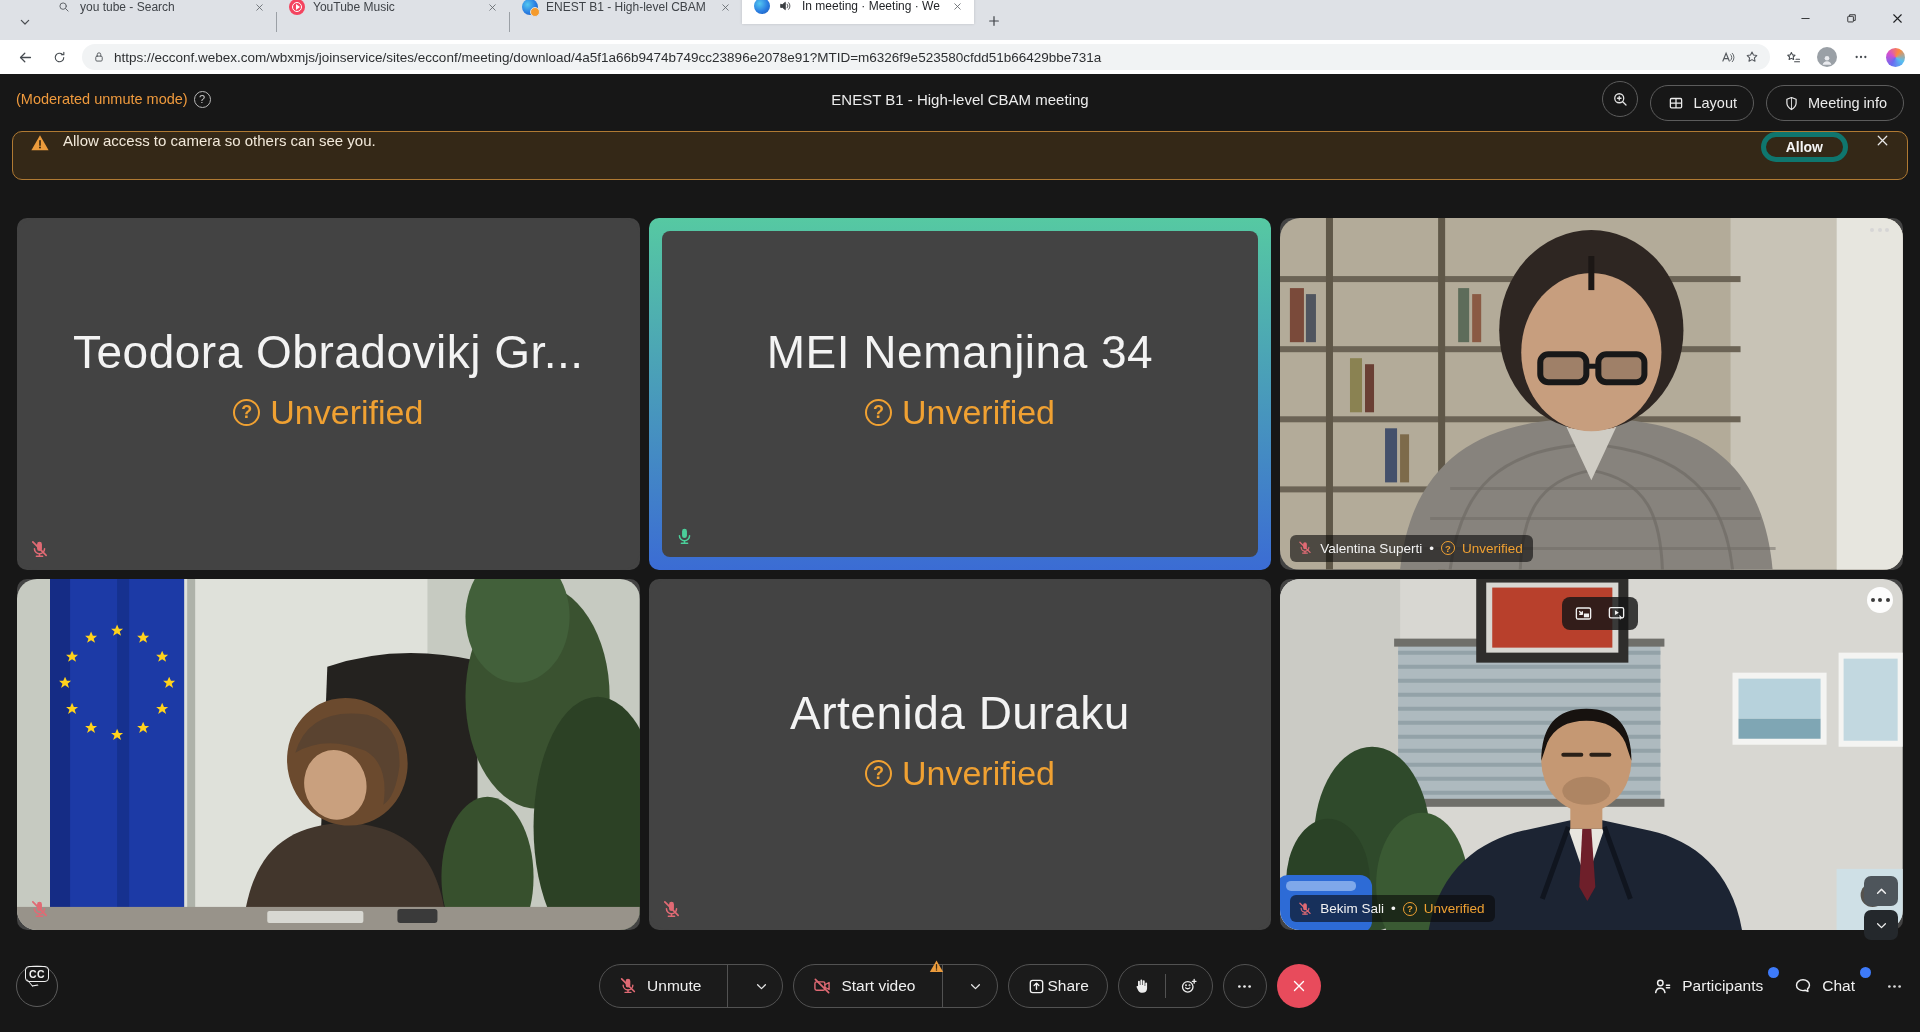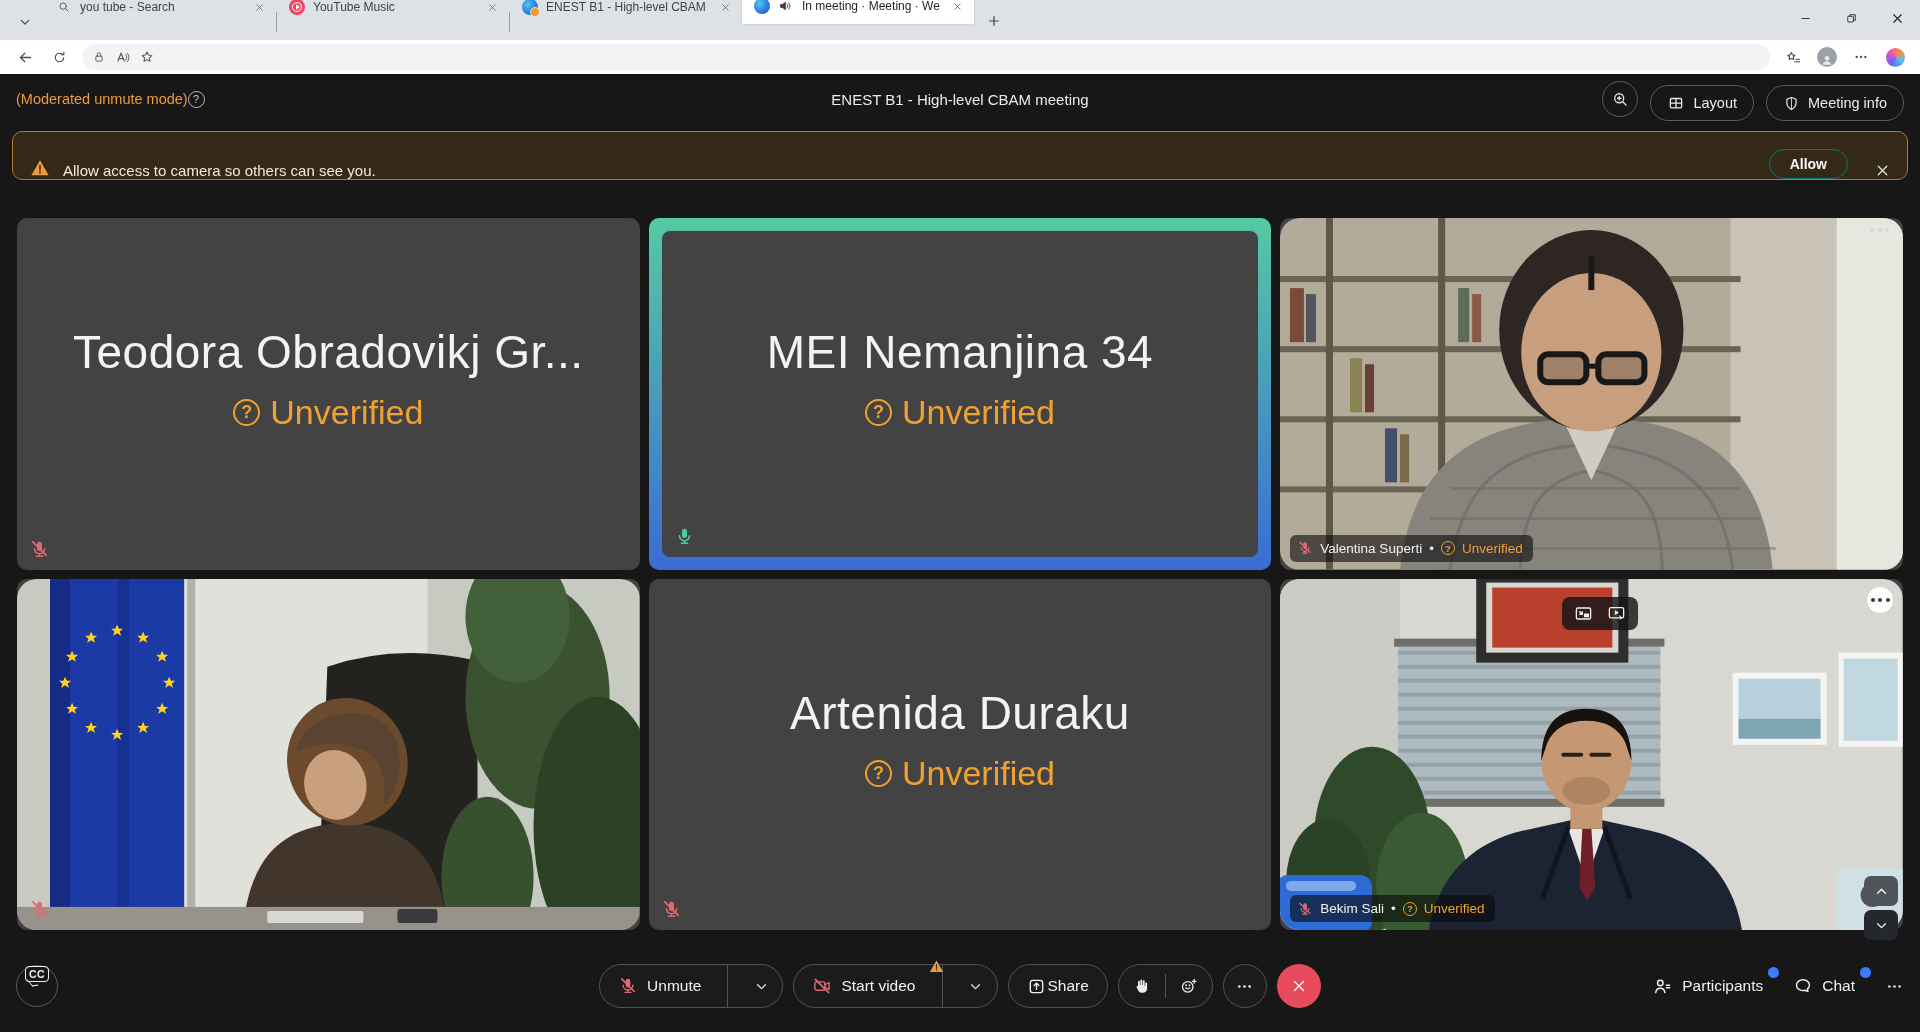--- a/index.html
+++ b/index.html
@@ -29,30 +29,30 @@
   .addressbar { flex:1; height:26px; margin:0 4px; background:#f1f3f4; border-radius:13px; display:flex; align-items:center; padding:0 10px; gap:8px; min-width:0; }
   .addressbar .url { flex:1; font-size:13.5px; color:#2d2f31; white-space:nowrap; overflow:hidden; }
   .ab-icon { color:#55595e; display:flex; align-items:center; flex:0 0 auto; }
   .tb-icon { width:30px; height:28px; display:flex; align-items:center; justify-content:center; color:#454a4f; }
   .avatar-ico { width:20px; height:20px; border-radius:50%; background:#9aa0a6; display:flex; align-items:flex-end; justify-content:center; overflow:hidden; }
   .copilot-ico { width:19px; height:19px; border-radius:50%; background:conic-gradient(from 210deg, #6a6af0, #d44fd0, #ff8a3c, #57c0f0, #6a6af0); }
 
   
   .webex { position:absolute; top:74px; left:0; right:0; bottom:0; background:#171717; color:#e8e8e8; }
   .wx-topbar { position:absolute; top:0; left:0; right:0; height:50px; display:flex; align-items:center; padding:0 16px; }
-  .mode-label { color:#ef9a3d; font-size:14.5px; display:flex; }
+  .mode-label { color:#ef9a3d; font-size:14.5px; display:flex; gap:6px; }
   .help-circle { width:17px; height:17px; border-radius:50%; border:1.5px solid #b9b9b9; color:#c9c9c9; font-size:11px; display:inline-flex; align-items:center; justify-content:center; }
   .wx-title { position:absolute; left:50%; transform:translateX(-50%); font-size:15px; color:#ececec; }
   .wx-top-right { margin-left:auto; display:flex; align-items:center; gap:12px; }
   .round-btn { width:36px; height:36px; border-radius:50%; border:1px solid #5c5c5c; display:flex; align-items:center; justify-content:center; color:#e4e4e4; background:transparent; }
   .pill-btn { height:36px; border-radius:18px; border:1px solid #5c5c5c; display:flex; align-items:center; gap:8px; padding:0 16px; font-size:14.5px; color:#ececec; background:transparent;margin-top:8px; }
 
-  .banner { position:absolute; top:57px; left:12px; right:12px; height:49px; border:1px solid #b07a33; border-radius:10px; background:#342817; display:flex; align-items:flex-end; padding:0 16px; gap:12px; }
+  .banner { position:absolute; top:57px; left:12px; right:12px; height:49px; border:1px solid #b07a33; border-radius:10px; background:#342817; display:flex; align-items:flex-start; padding:0 16px; gap:12px; }
   .banner-text { font-size:15px; color:#f2e9da; flex:1; }
-  .allow-btn { height:30px; border-radius:15px; border:1px solid #0f766e; padding:0 20px; font-size:14px; font-weight:700; color:#f5f5f5; background:transparent; display:flex; align-items:center; margin-right:14px; }
+  .allow-btn { height:30px; border-radius:15px; border:5px solid #0f766e; padding:0 20px; font-size:14px; font-weight:700; color:#f5f5f5; background:transparent; display:flex; align-items:center; margin-right:14px; }
   .banner-x { color:#e8e8e8; display:flex; }
 
   .vgrid { position:absolute; top:144px; left:17px; right:17px; bottom:102px; display:grid; grid-template-columns:repeat(3,1fr); grid-template-rows:1fr 1fr; gap:9px; }
   .tile { position:relative; border-radius:10px; background:#434343; overflow:hidden; }
   .tile.active { background:linear-gradient(180deg,#56c9a2,#3b6cd4); padding:13px; }
   .tile.active .tile-inner { border-radius:8px; }
   .tile-inner { position:relative; width:100%; height:100%; background:#434343; border-radius:20px; overflow:hidden; }
   .tile-center { position:absolute; inset:0; display:flex; flex-direction:column; align-items:center; justify-content:center; gap:14px; padding-bottom:30px; }
   .tile-name { font-size:46px; color:#f3f3f3; letter-spacing:.5px; white-space:nowrap; }
   .tile-status { display:flex; align-items:center; gap:10px; color:#f0a132; font-size:34px; }
@@ -328,20 +328,21 @@
         <svg class="ic" width="15" height="15" viewBox="0 0 24 24">
           <use href="#i-refresh"></use>
         </svg>
       </div>
     <div class="addressbar">
       <span class="ab-icon">
           <svg class="ic" width="14" height="14" viewBox="0 0 24 24">
             <use href="#i-lock"></use>
           </svg>
         </span>
+      <span class="url">https://ecconf.webex.com/wbxmjs/joinservice/sites/ecconf/meeting/download/4a5f1a66b9474b749cc23896e2078e91?MTID=m6326f9e523580cfdd51b66429bbe731a</span>
       <span class="ab-icon">
           <svg class="ic" width="17" height="17" viewBox="0 0 24 24">
             <use href="#i-readaloud"></use>
           </svg>
         </span>
       <span class="ab-icon">
           <svg class="ic" width="16" height="16" viewBox="0 0 24 24">
             <use href="#i-star"></use>
           </svg>
         </span>

